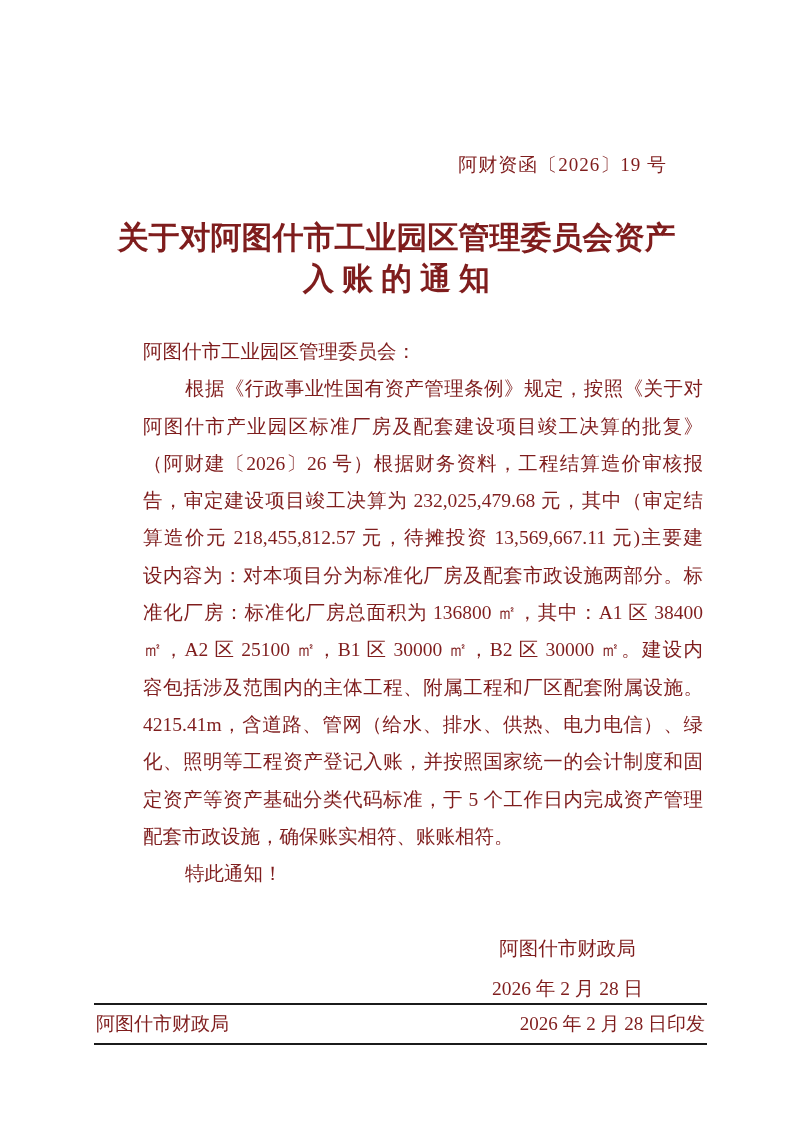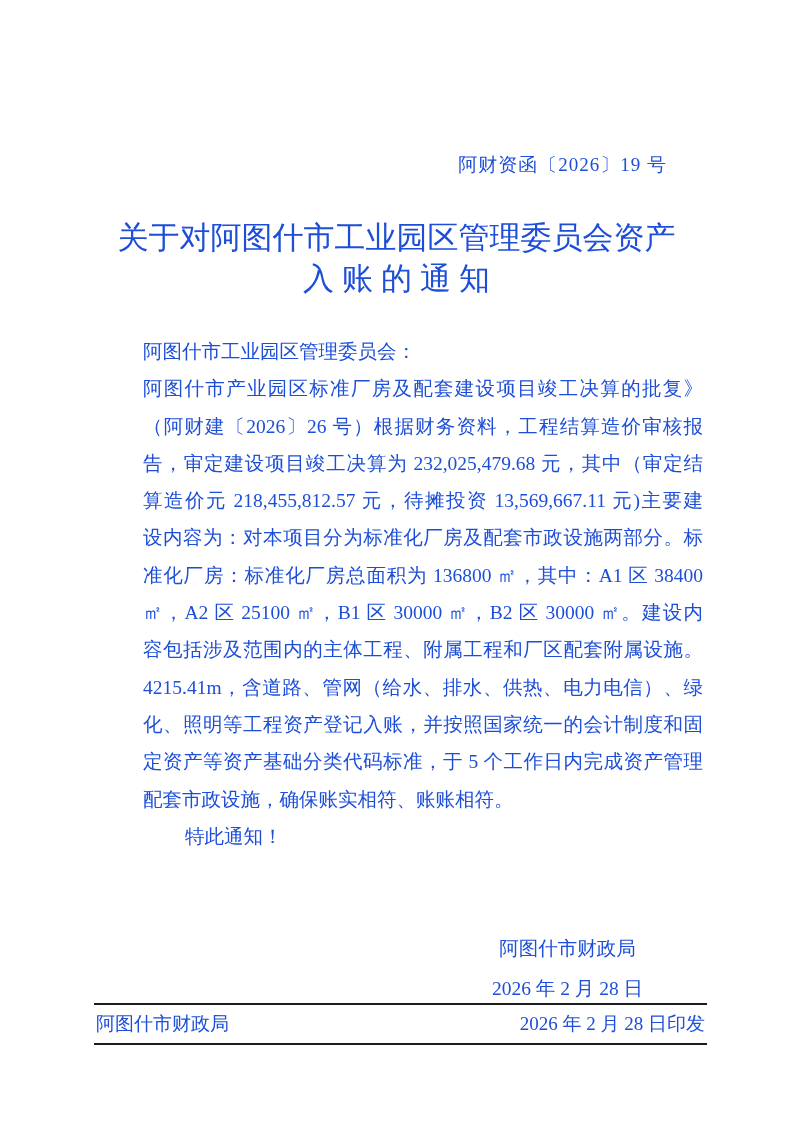--- a/index.html
+++ b/index.html
@@ -1,27 +1,27 @@
 <!DOCTYPE html>
 <html><head>
 <meta charset="utf-8">
 <style>
   html,body { margin:0; padding:0; background:#ffffff; }
   .page {
     position:relative; width:793px; height:1122px; background:#ffffff;
     font-family:"Liberation Serif","DejaVu Serif",serif;
-    color:#1d4ed8; overflow:hidden;
+    color:#7f1d1d; overflow:hidden;
   }
   .doc-number {
     position:absolute; top:150px; right:126px;
     font-size:19px; line-height:30px; letter-spacing:1px; white-space:nowrap;
   }
   .title {
     position:absolute; top:217px; left:0; width:100%;
-    text-align:center; font-weight:400; font-size:31px; line-height:41px;
+    text-align:center; font-weight:700; font-size:31px; line-height:41px;
   }
   .title .t2 { letter-spacing:8px; text-indent:8px; }
   .body-block {
     position:absolute; top:333px; left:95px; width:608px;
     font-size:19.5px;
   }
   .bl { line-height:37.3px; height:37.3px; white-space:normal;margin-left:48px; }
   .j  { text-align:justify; text-align-last:justify; }
   .indent { padding-left:42px; }
   .signature {
@@ -44,20 +44,21 @@
 
   <div class="doc-number">阿财资函〔2026〕19 号</div>
 
   <div class="title">
     <div class="t1">关于对阿图什市工业园区管理委员会资产</div>
     <div class="t2">入账的通知</div>
   </div>
 
   <div class="body-block">
     <div class="bl">阿图什市工业园区管理委员会：</div>
+    <div class="bl j indent">根据《行政事业性国有资产管理条例》规定，按照《关于对</div>
     <div class="bl j">阿图什市产业园区标准厂房及配套建设项目竣工决算的批复》</div>
     <div class="bl j">（阿财建〔2026〕26 号）根据财务资料，工程结算造价审核报</div>
     <div class="bl j">告，审定建设项目竣工决算为 232,025,479.68 元，其中（审定结</div>
     <div class="bl j">算造价元 218,455,812.57 元，待摊投资 13,569,667.11 元)主要建</div>
     <div class="bl j">设内容为：对本项目分为标准化厂房及配套市政设施两部分。标</div>
     <div class="bl j">准化厂房：标准化厂房总面积为 136800 ㎡，其中：A1 区 38400</div>
     <div class="bl j">㎡，A2 区 25100 ㎡，B1 区 30000 ㎡，B2 区 30000 ㎡。建设内</div>
     <div class="bl j">容包括涉及范围内的主体工程、附属工程和厂区配套附属设施。</div>
     <div class="bl j">4215.41m，含道路、管网（给水、排水、供热、电力电信）、绿</div>
     <div class="bl j">化、照明等工程资产登记入账，并按照国家统一的会计制度和固</div>

